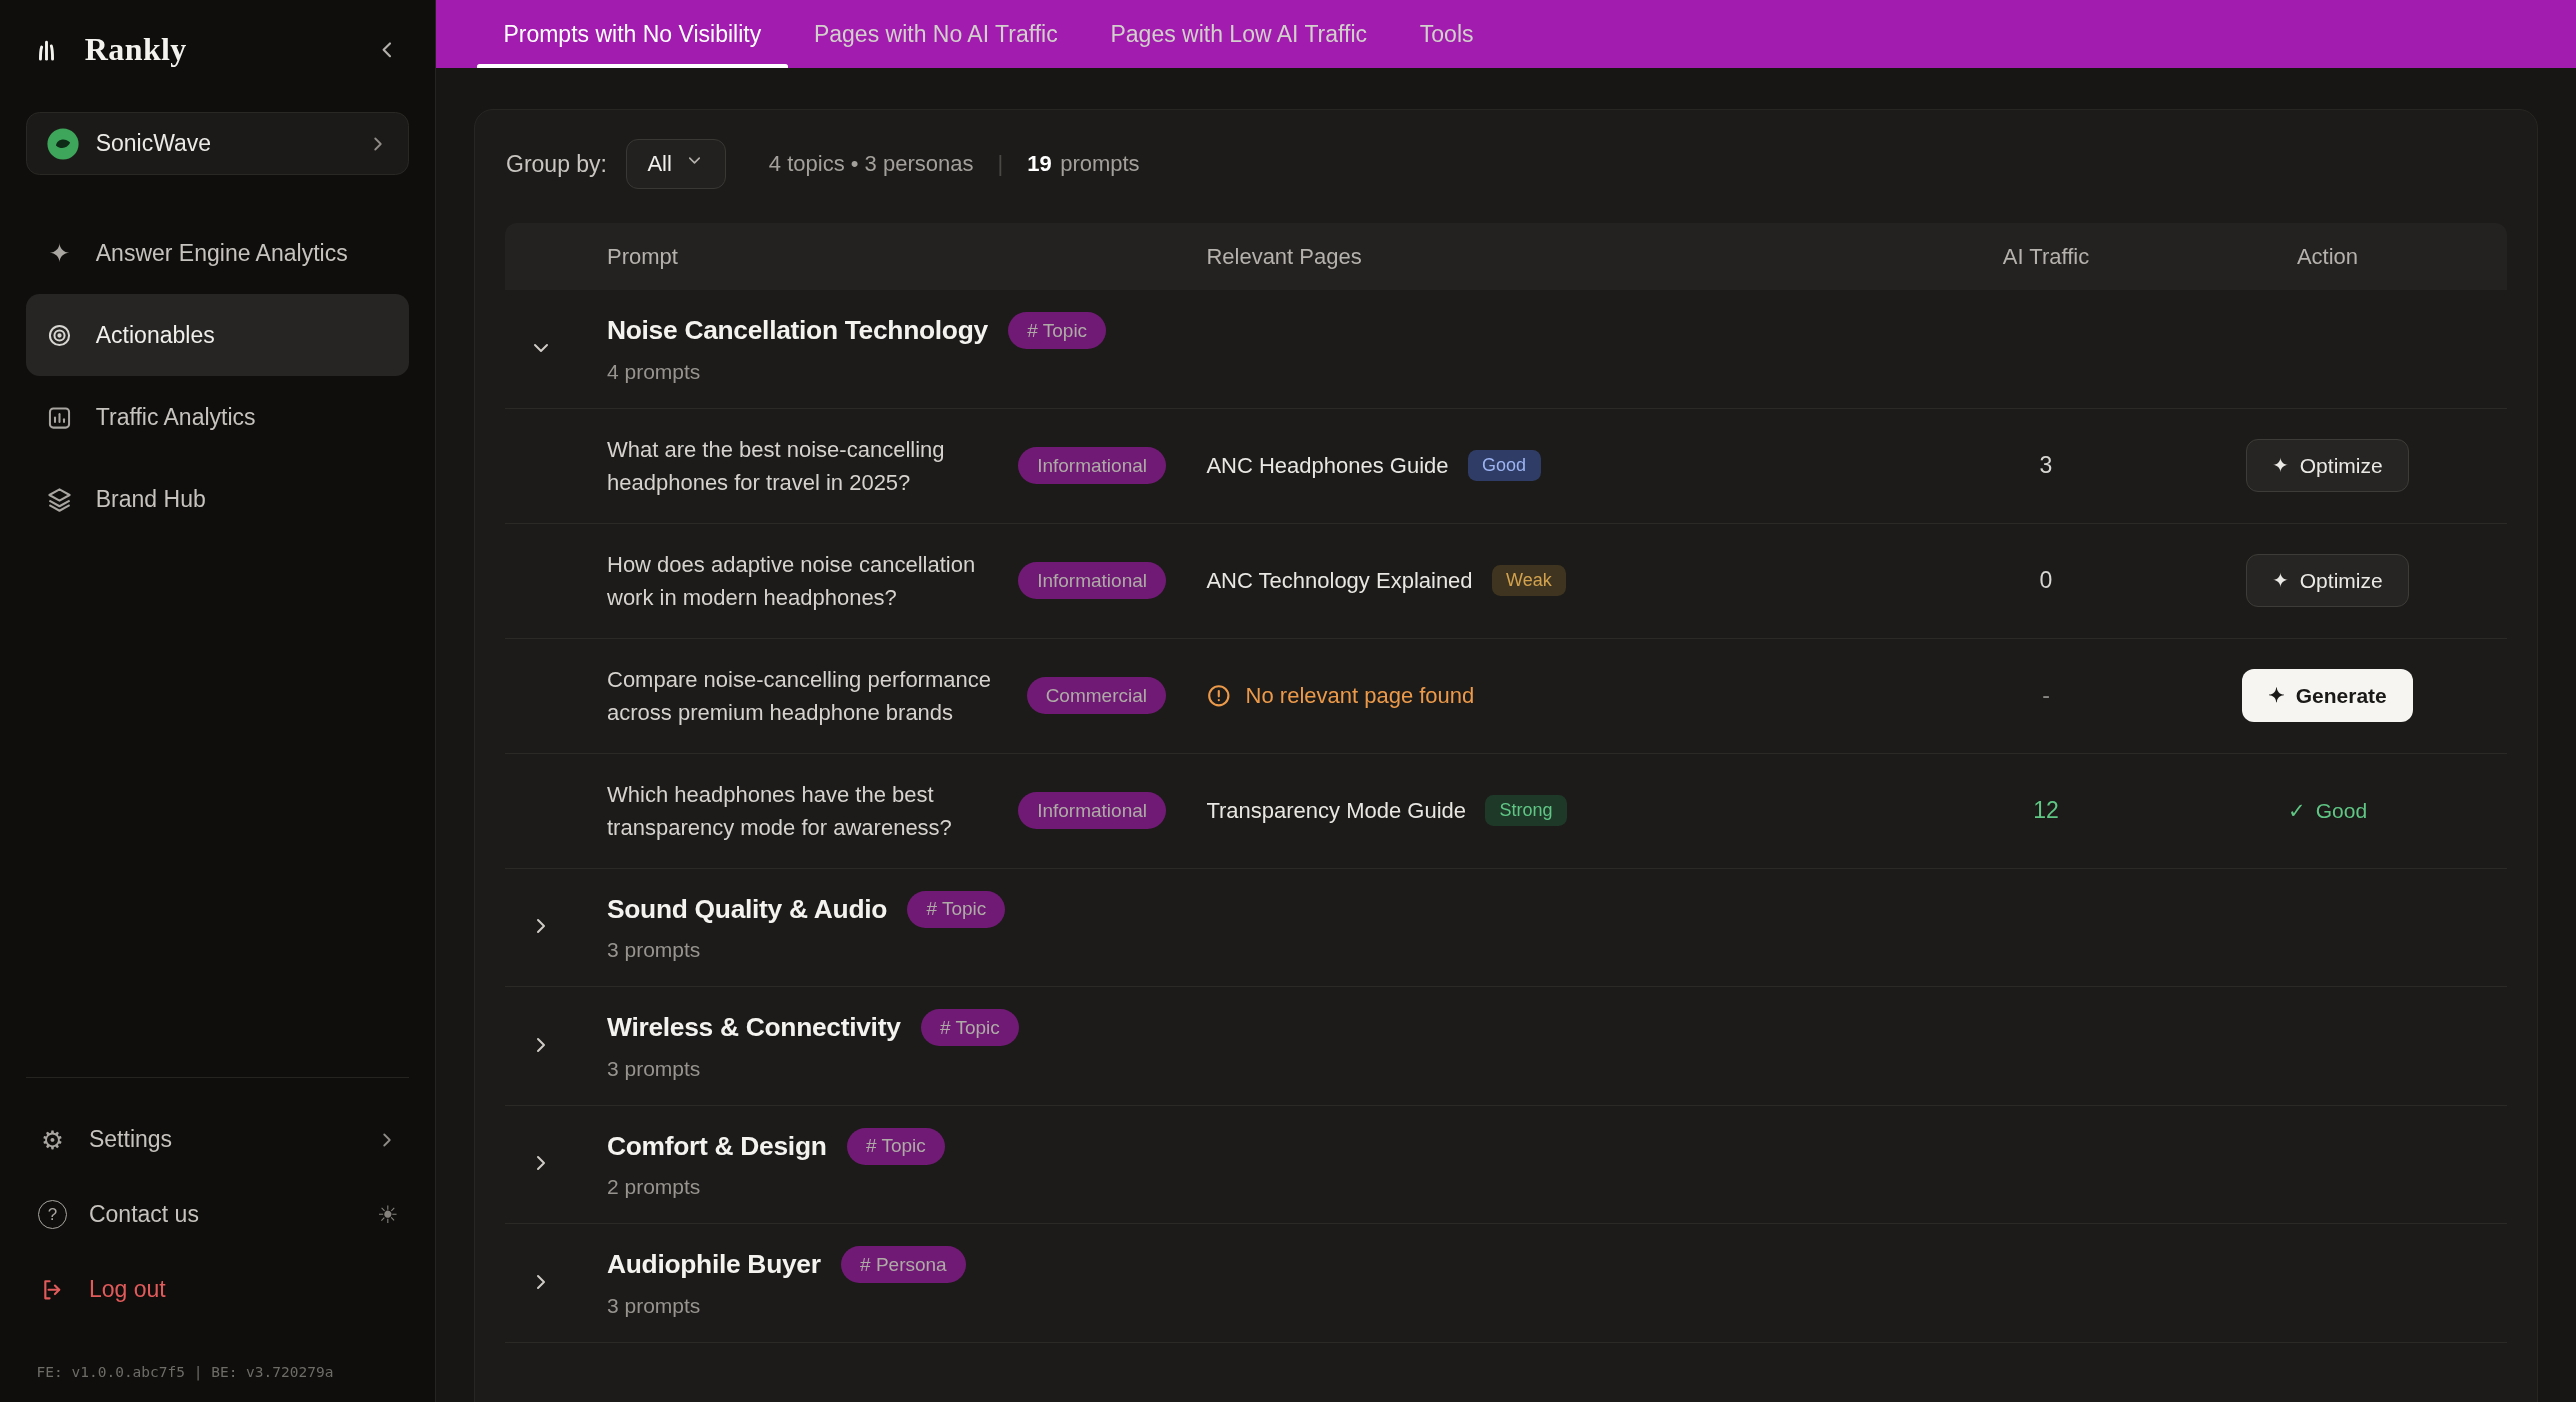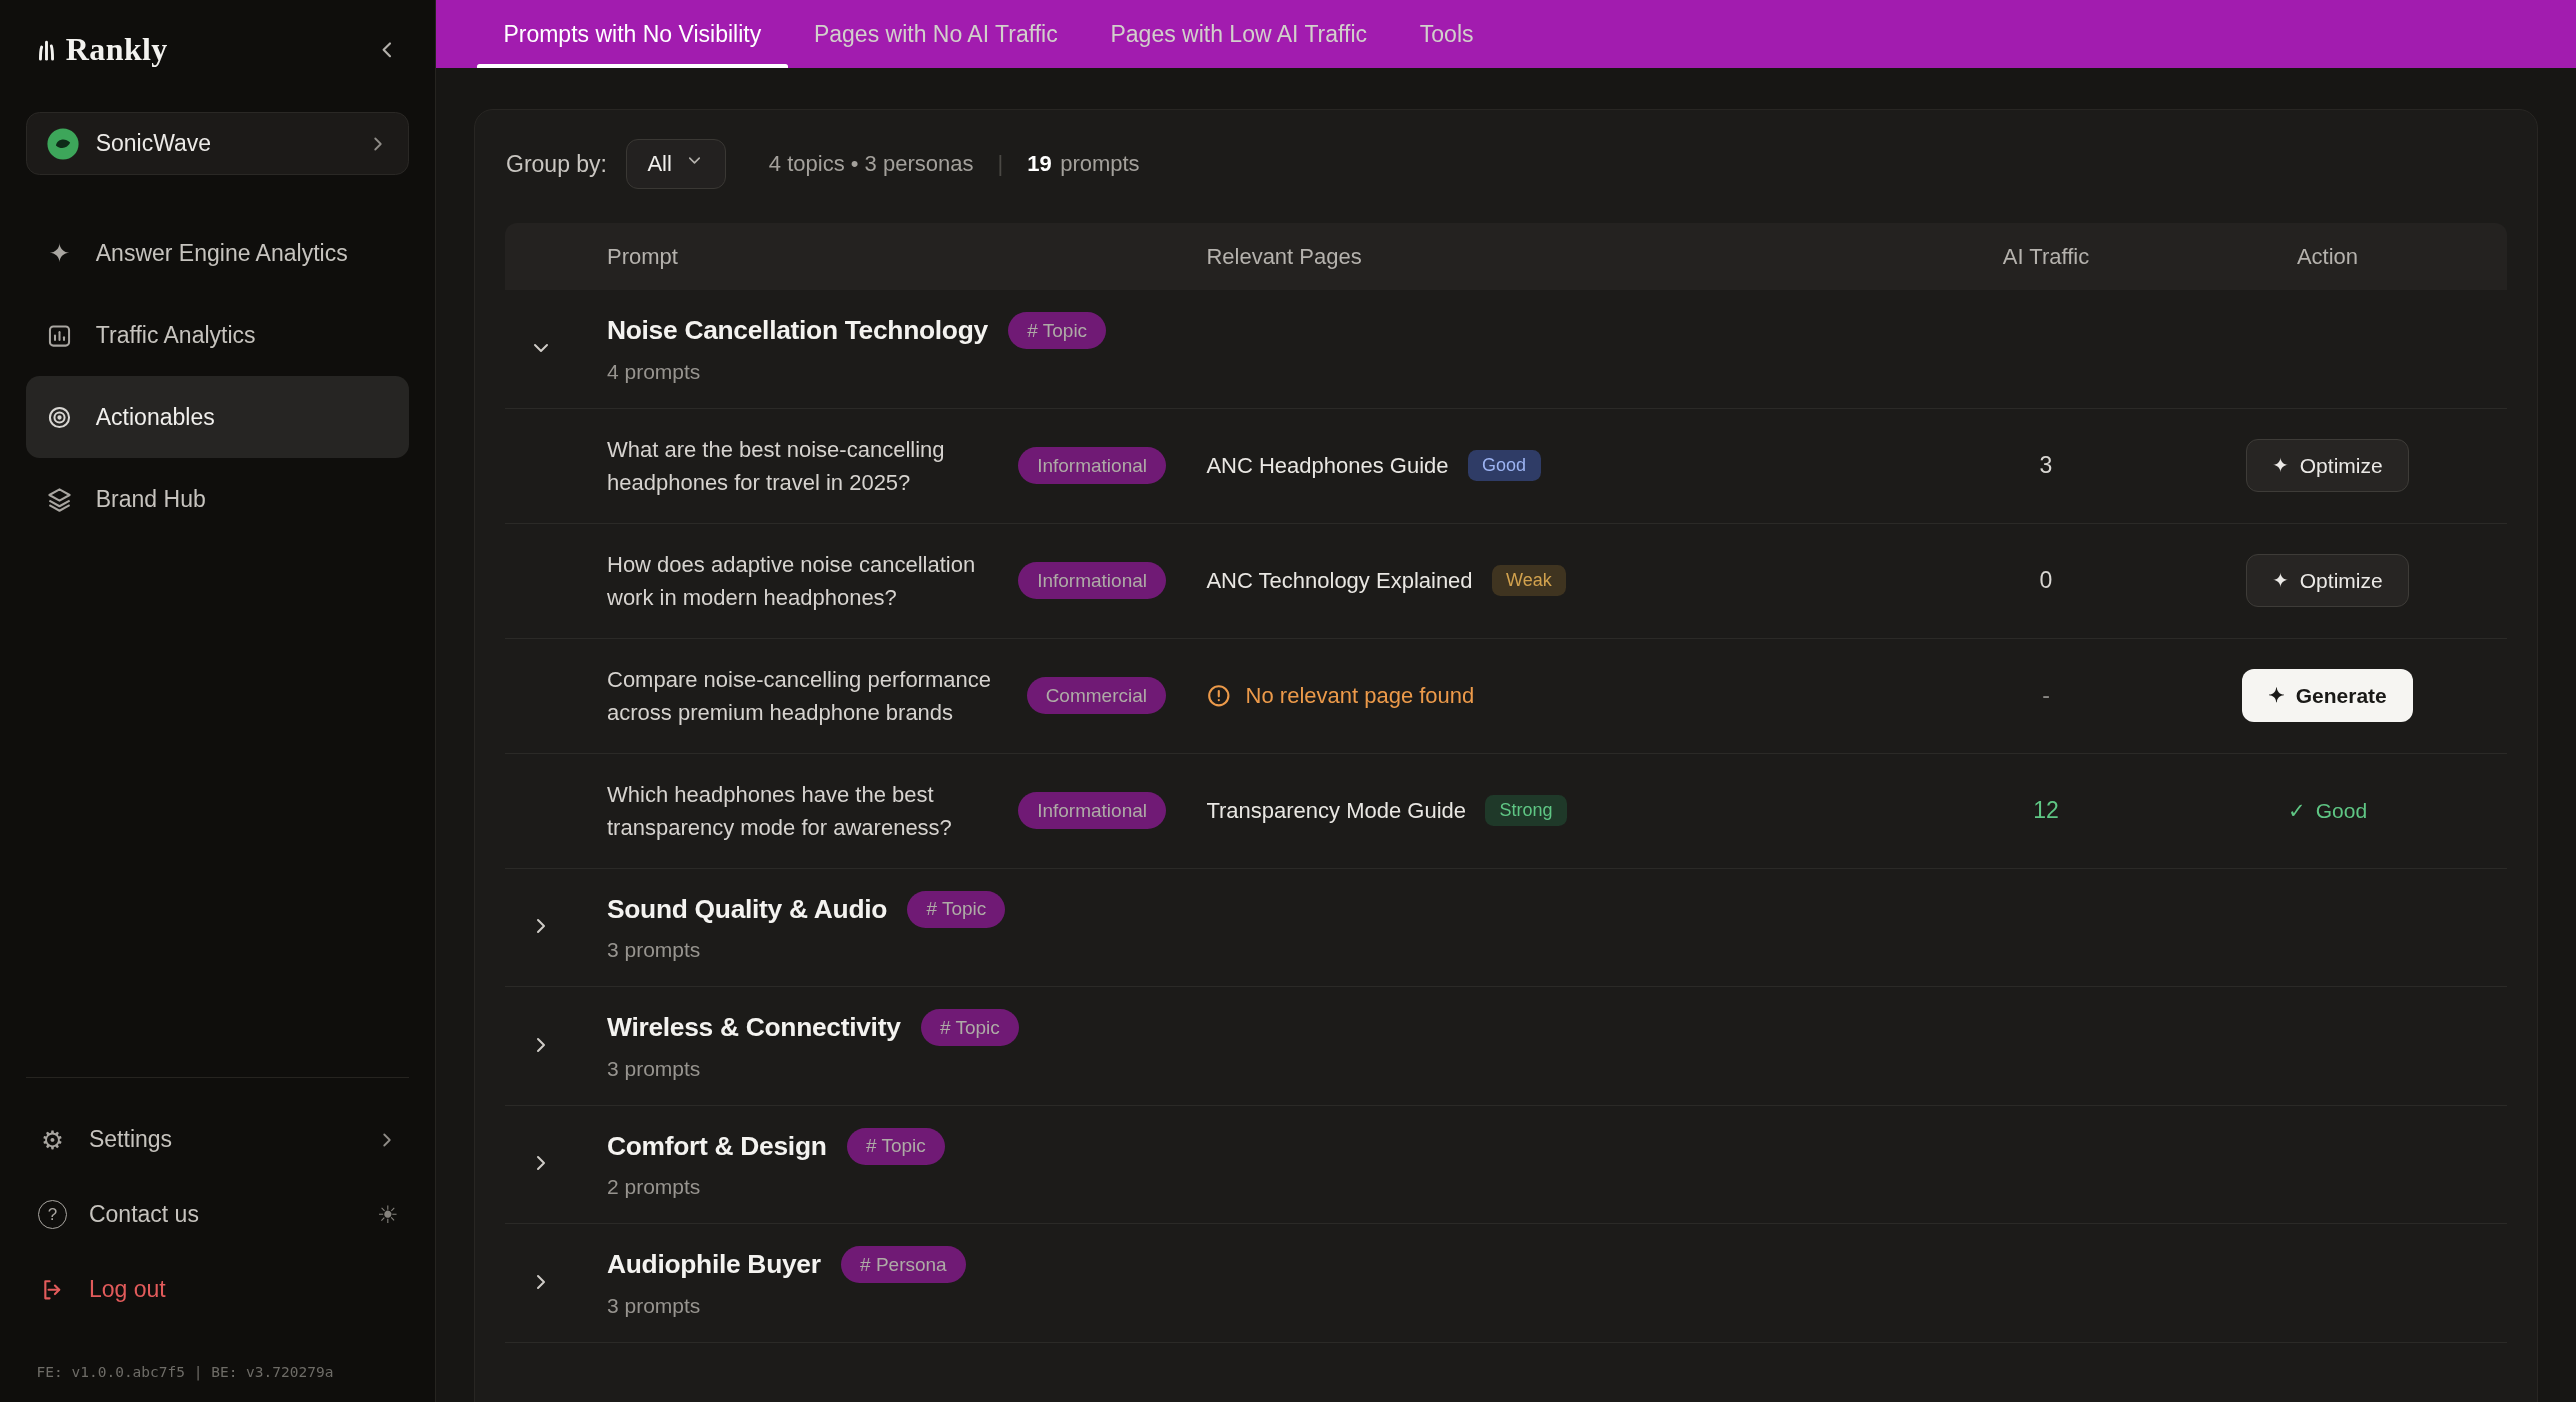--- a/index.html
+++ b/index.html
@@ -3,21 +3,21 @@
 <meta charset="utf-8">
 <style>
   * { margin:0; padding:0; box-sizing:border-box; }
   html,body { width:2576px; height:1402px; overflow:hidden; background:#0f0e0c;
     font-family:"Liberation Sans", sans-serif; color:#d8d6d2; }
   .app { display:flex; width:100%; height:100%; }
 
   
   .sidebar { width:436px; min-width:436px; height:100%; background:#0f0e0c;
     border-right:0.9px solid #262420; display:flex; flex-direction:column; padding:31px 26.4px 22px; }
-  .logo-row { display:flex; align-items:center; gap:2px; padding:0 3.4px; }
+  .logo-row { display:flex; align-items:center; gap:21px; padding:0 3.4px; }
   .logo-mark { width:34px; height:34px; display:flex; align-items:center; justify-content:center; }
   .logo-text { font-family:"Liberation Serif", serif; font-size:32px; font-weight:600; color:#f3f2ef; letter-spacing:0.4px; }
   .collapse-btn { margin-left:auto; width:37px; height:37px; display:flex; align-items:center; justify-content:center;
     color:#b3b0ab; cursor:pointer; border-radius:8.5px; }
   .workspace { margin-top:44px; height:63px; background:#1c1a18; border:0.9px solid #2a2825; border-radius:13.6px;
     display:flex; align-items:center; gap:15.3px; padding:0 19px; cursor:pointer; }
   .ws-name { font-size:23px; font-weight:500; color:#eceae7; flex:1; }
   .nav { margin-top:37px; display:flex; flex-direction:column; }
   .nav-item { height:82px; display:flex; align-items:center; gap:20.4px; padding:0 17px; border-radius:13.6px;
     font-size:23px; color:#c6c3be; cursor:pointer; }
@@ -131,40 +131,40 @@
             <polyline points="9 6 15 12 9 18"></polyline>
           </svg>
       </span>
     </div>
 
     <nav class="nav">
       <div class="nav-item">
         <span class="nav-ico">✦</span>
         <span>Answer Engine Analytics</span>
       </div>
+      <div class="nav-item active">
+        <span class="nav-ico">
+          <svg width="27" height="27" viewBox="0 0 24 24" fill="none" stroke="#d8d6d2" stroke-width="1.8">
+            <circle cx="12" cy="12" r="8.5"></circle>
+              <circle cx="12" cy="12" r="4.5"></circle>
+              <circle cx="12" cy="12" r="1" fill="#d8d6d2"></circle>
+          </svg>
+        </span>
+        <span>Actionables</span>
+      </div>
       <div class="nav-item">
         <span class="nav-ico">
           <svg width="27" height="27" viewBox="0 0 24 24" fill="none" stroke="#a9a6a1" stroke-width="1.8" stroke-linecap="round">
             <rect x="3.5" y="4" width="17" height="17" rx="3"></rect>
             <path d="M8 16v-4"></path>
               <path d="M12 16v-7"></path>
               <path d="M16 16v-2.5"></path>
           </svg>
         </span>
         <span>Traffic Analytics</span>
-      </div>
-      <div class="nav-item active">
-        <span class="nav-ico">
-          <svg width="27" height="27" viewBox="0 0 24 24" fill="none" stroke="#d8d6d2" stroke-width="1.8">
-            <circle cx="12" cy="12" r="8.5"></circle>
-              <circle cx="12" cy="12" r="4.5"></circle>
-              <circle cx="12" cy="12" r="1" fill="#d8d6d2"></circle>
-          </svg>
-        </span>
-        <span>Actionables</span>
       </div>
       <div class="nav-item">
         <span class="nav-ico">
           <svg width="27" height="27" viewBox="0 0 24 24" fill="none" stroke="#a9a6a1" stroke-width="1.8" stroke-linejoin="round">
             <path d="M12 3l9 5-9 5-9-5z"></path>
               <path d="M3 13l9 5 9-5"></path>
               <path d="M3 17l9 5 9-5"></path>
           </svg>
         </span>
         <span>Brand Hub</span>

